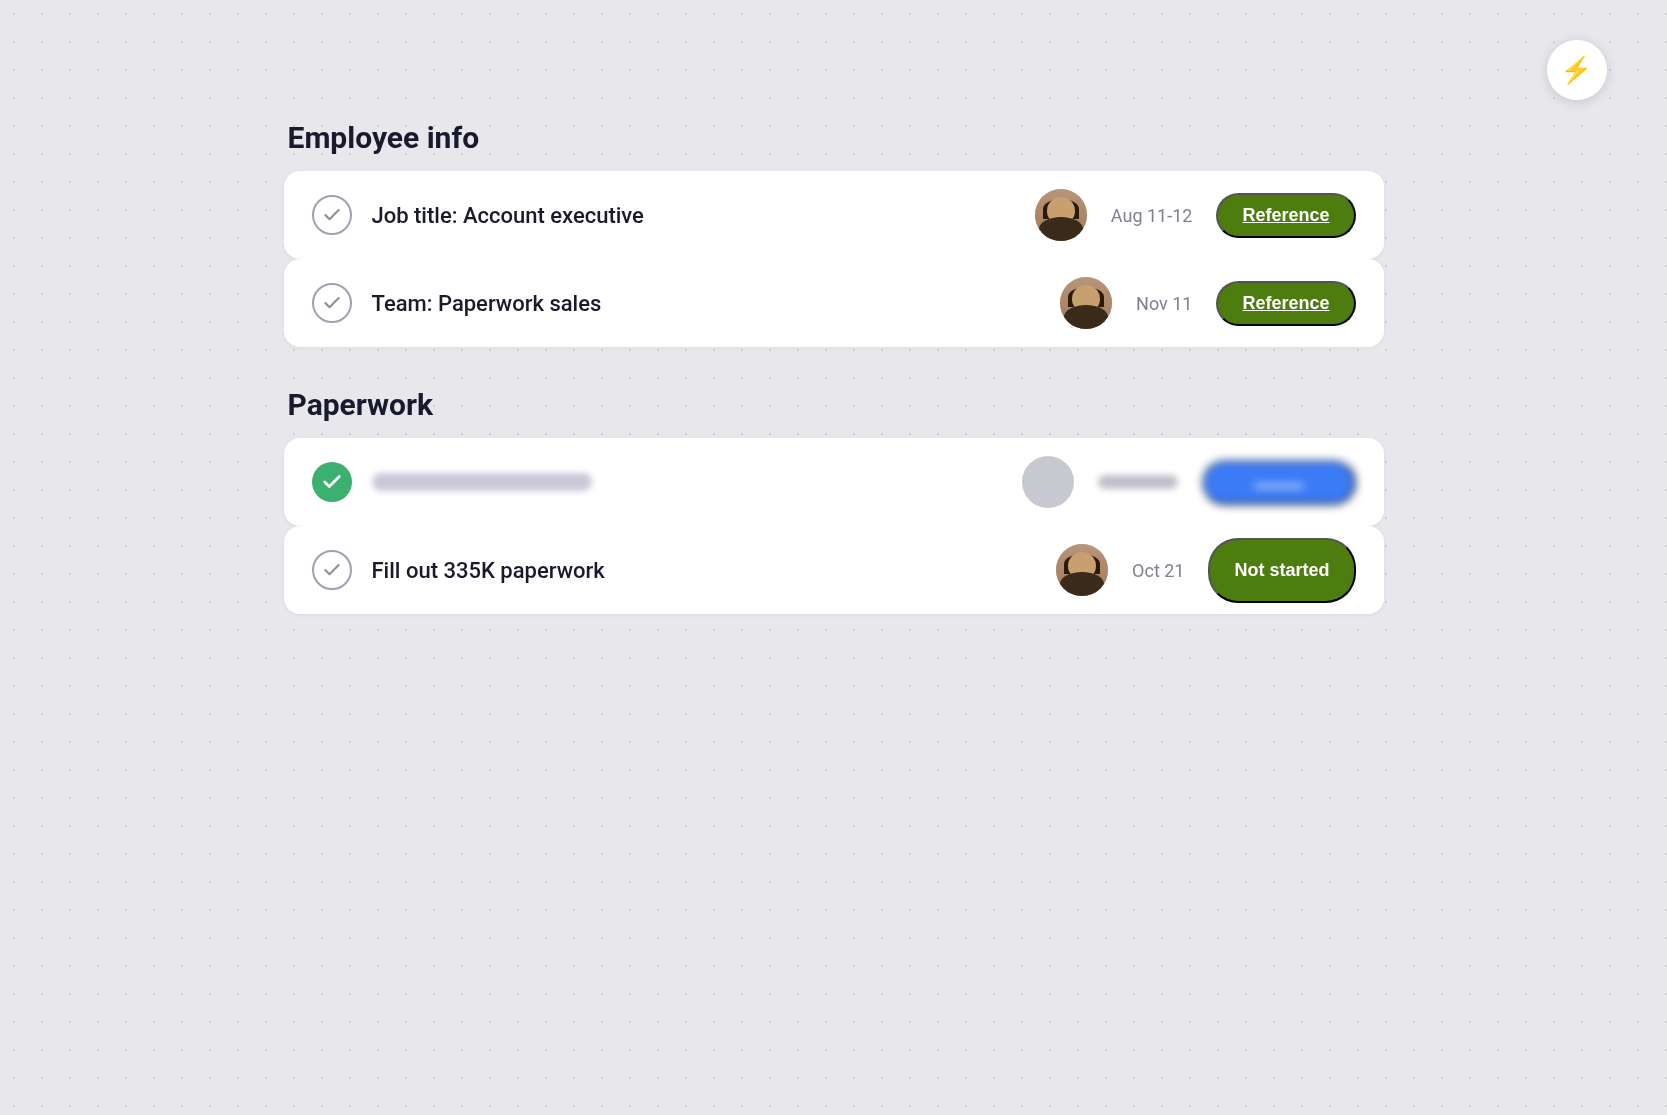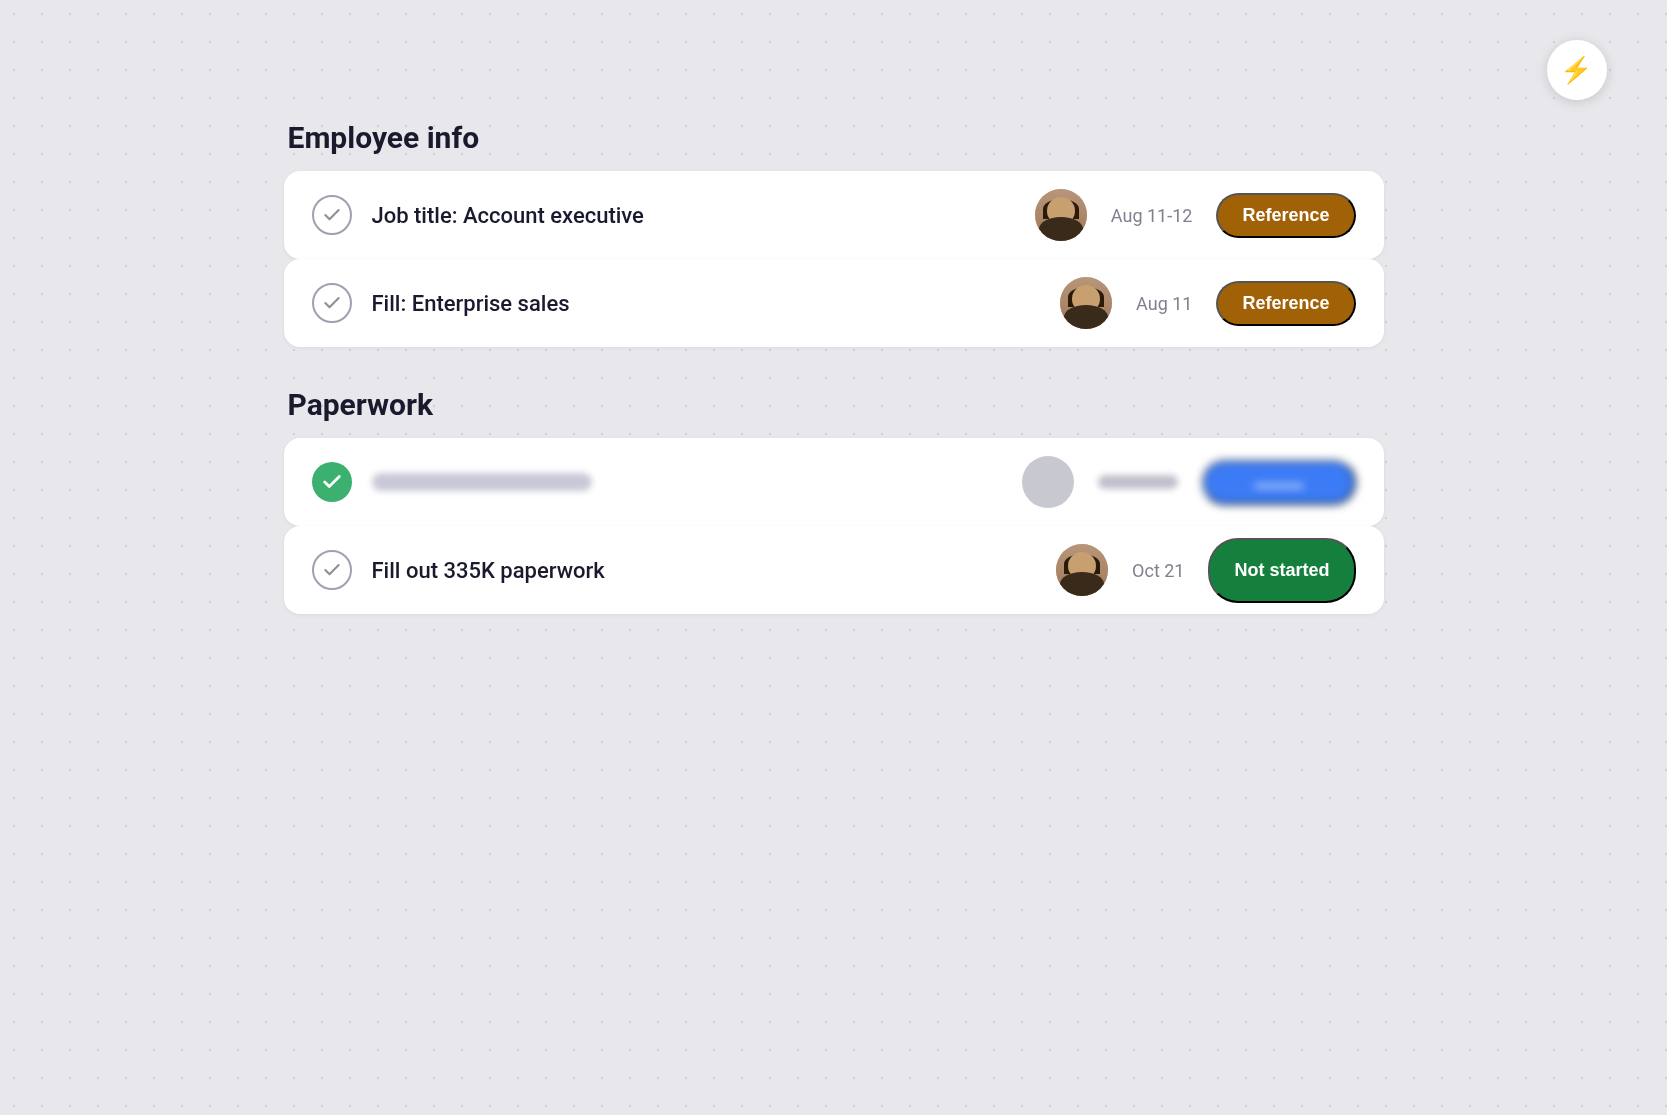--- a/index.html
+++ b/index.html
@@ -183,33 +183,34 @@
 
     .date-text {
       font-size: 18px;
       color: #808090;
       font-weight: 400;
       white-space: nowrap;
     }
 
     
     .badge-reference {
-      background: #a16207;
+      background: #4d7c0f;
       color: #ffffff;
       font-size: 18px;
       font-weight: 600;
       padding: 10px 24px;
       border-radius: 30px;
       white-space: nowrap;
       cursor: pointer;
+      text-decoration: underline;
     }
 
     
     .badge-not-started {
-      background: #15803d;
+      background: #4d7c0f;
       color: #ffffff;
       font-size: 18px;
       font-weight: 600;
       padding: 20px 24px;
       border-radius: 30px;
       white-space: nowrap;
       cursor: pointer;
     }
 
     
@@ -276,30 +277,30 @@
         <button class="badge-reference">Reference</button>
       </div>
     </div>
 
     <div class="card">
       <div class="check-circle-outline">
         <svg viewBox="0 0 24 24" fill="none" stroke="#909090" stroke-width="2.5" stroke-linecap="round" stroke-linejoin="round">
           <polyline points="20 6 9 17 4 12"></polyline>
         </svg>
       </div>
-      <span class="card-label">Fill: Enterprise sales</span>
+      <span class="card-label">Team: Paperwork sales</span>
       <div class="card-right">
         <div class="avatar">
           <div class="avatar-face">
             <div class="avatar-hijab"></div>
             <div class="avatar-head"></div>
             <div class="avatar-body"></div>
           </div>
         </div>
-        <span class="date-text">Aug 11</span>
+        <span class="date-text">Nov 11</span>
         <button class="badge-reference">Reference</button>
       </div>
     </div>
   </div>
 
   <div class="section-group">
     <div class="section-title">Paperwork</div>
 
     <div class="card">
       <div class="check-circle-filled">

